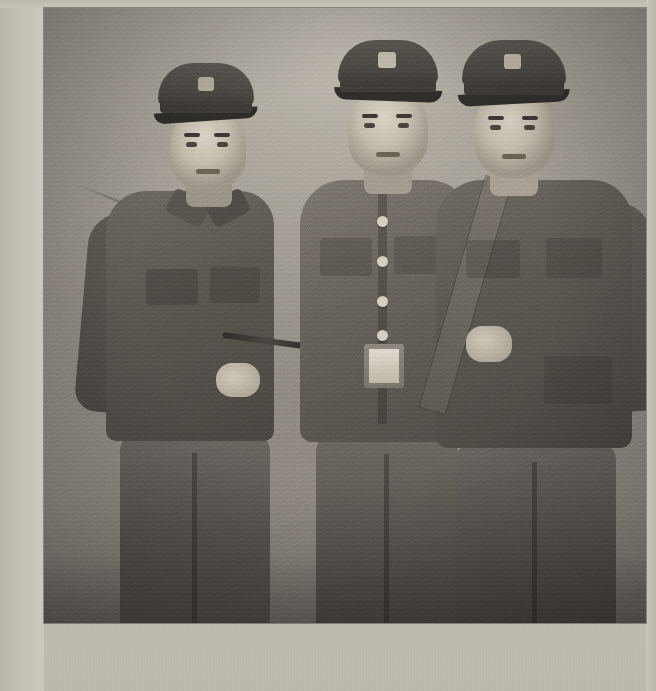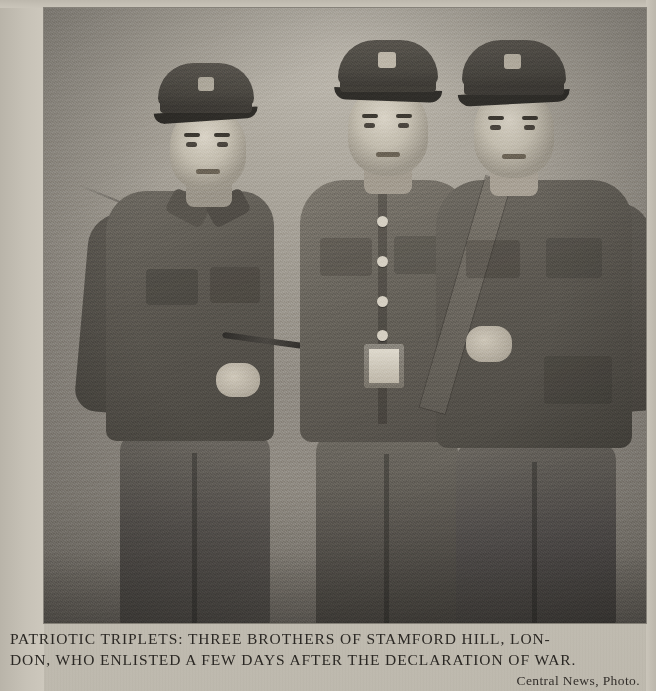--- a/index.html
+++ b/index.html
@@ -441,19 +441,14 @@
         <div class="cap-body cap"></div>
         <div class="badge"></div>
         <div class="hand"></div>
       </div>
 
       <div class="grain"></div>
       <div class="vignette"></div>
     </div>
   </div>
 
-  <div class="caption">
-    <div class="caption-line">PATRIOTIC TRIPLETS: THREE BROTHERS OF STAMFORD HILL, LON-</div>
-    <div class="caption-line">DON, WHO ENLISTED A FEW DAYS AFTER THE DECLARATION OF WAR.</div>
-    <div class="credit">Central News, Photo.</div>
-  </div>
 
 </div>
 
 </body></html>

